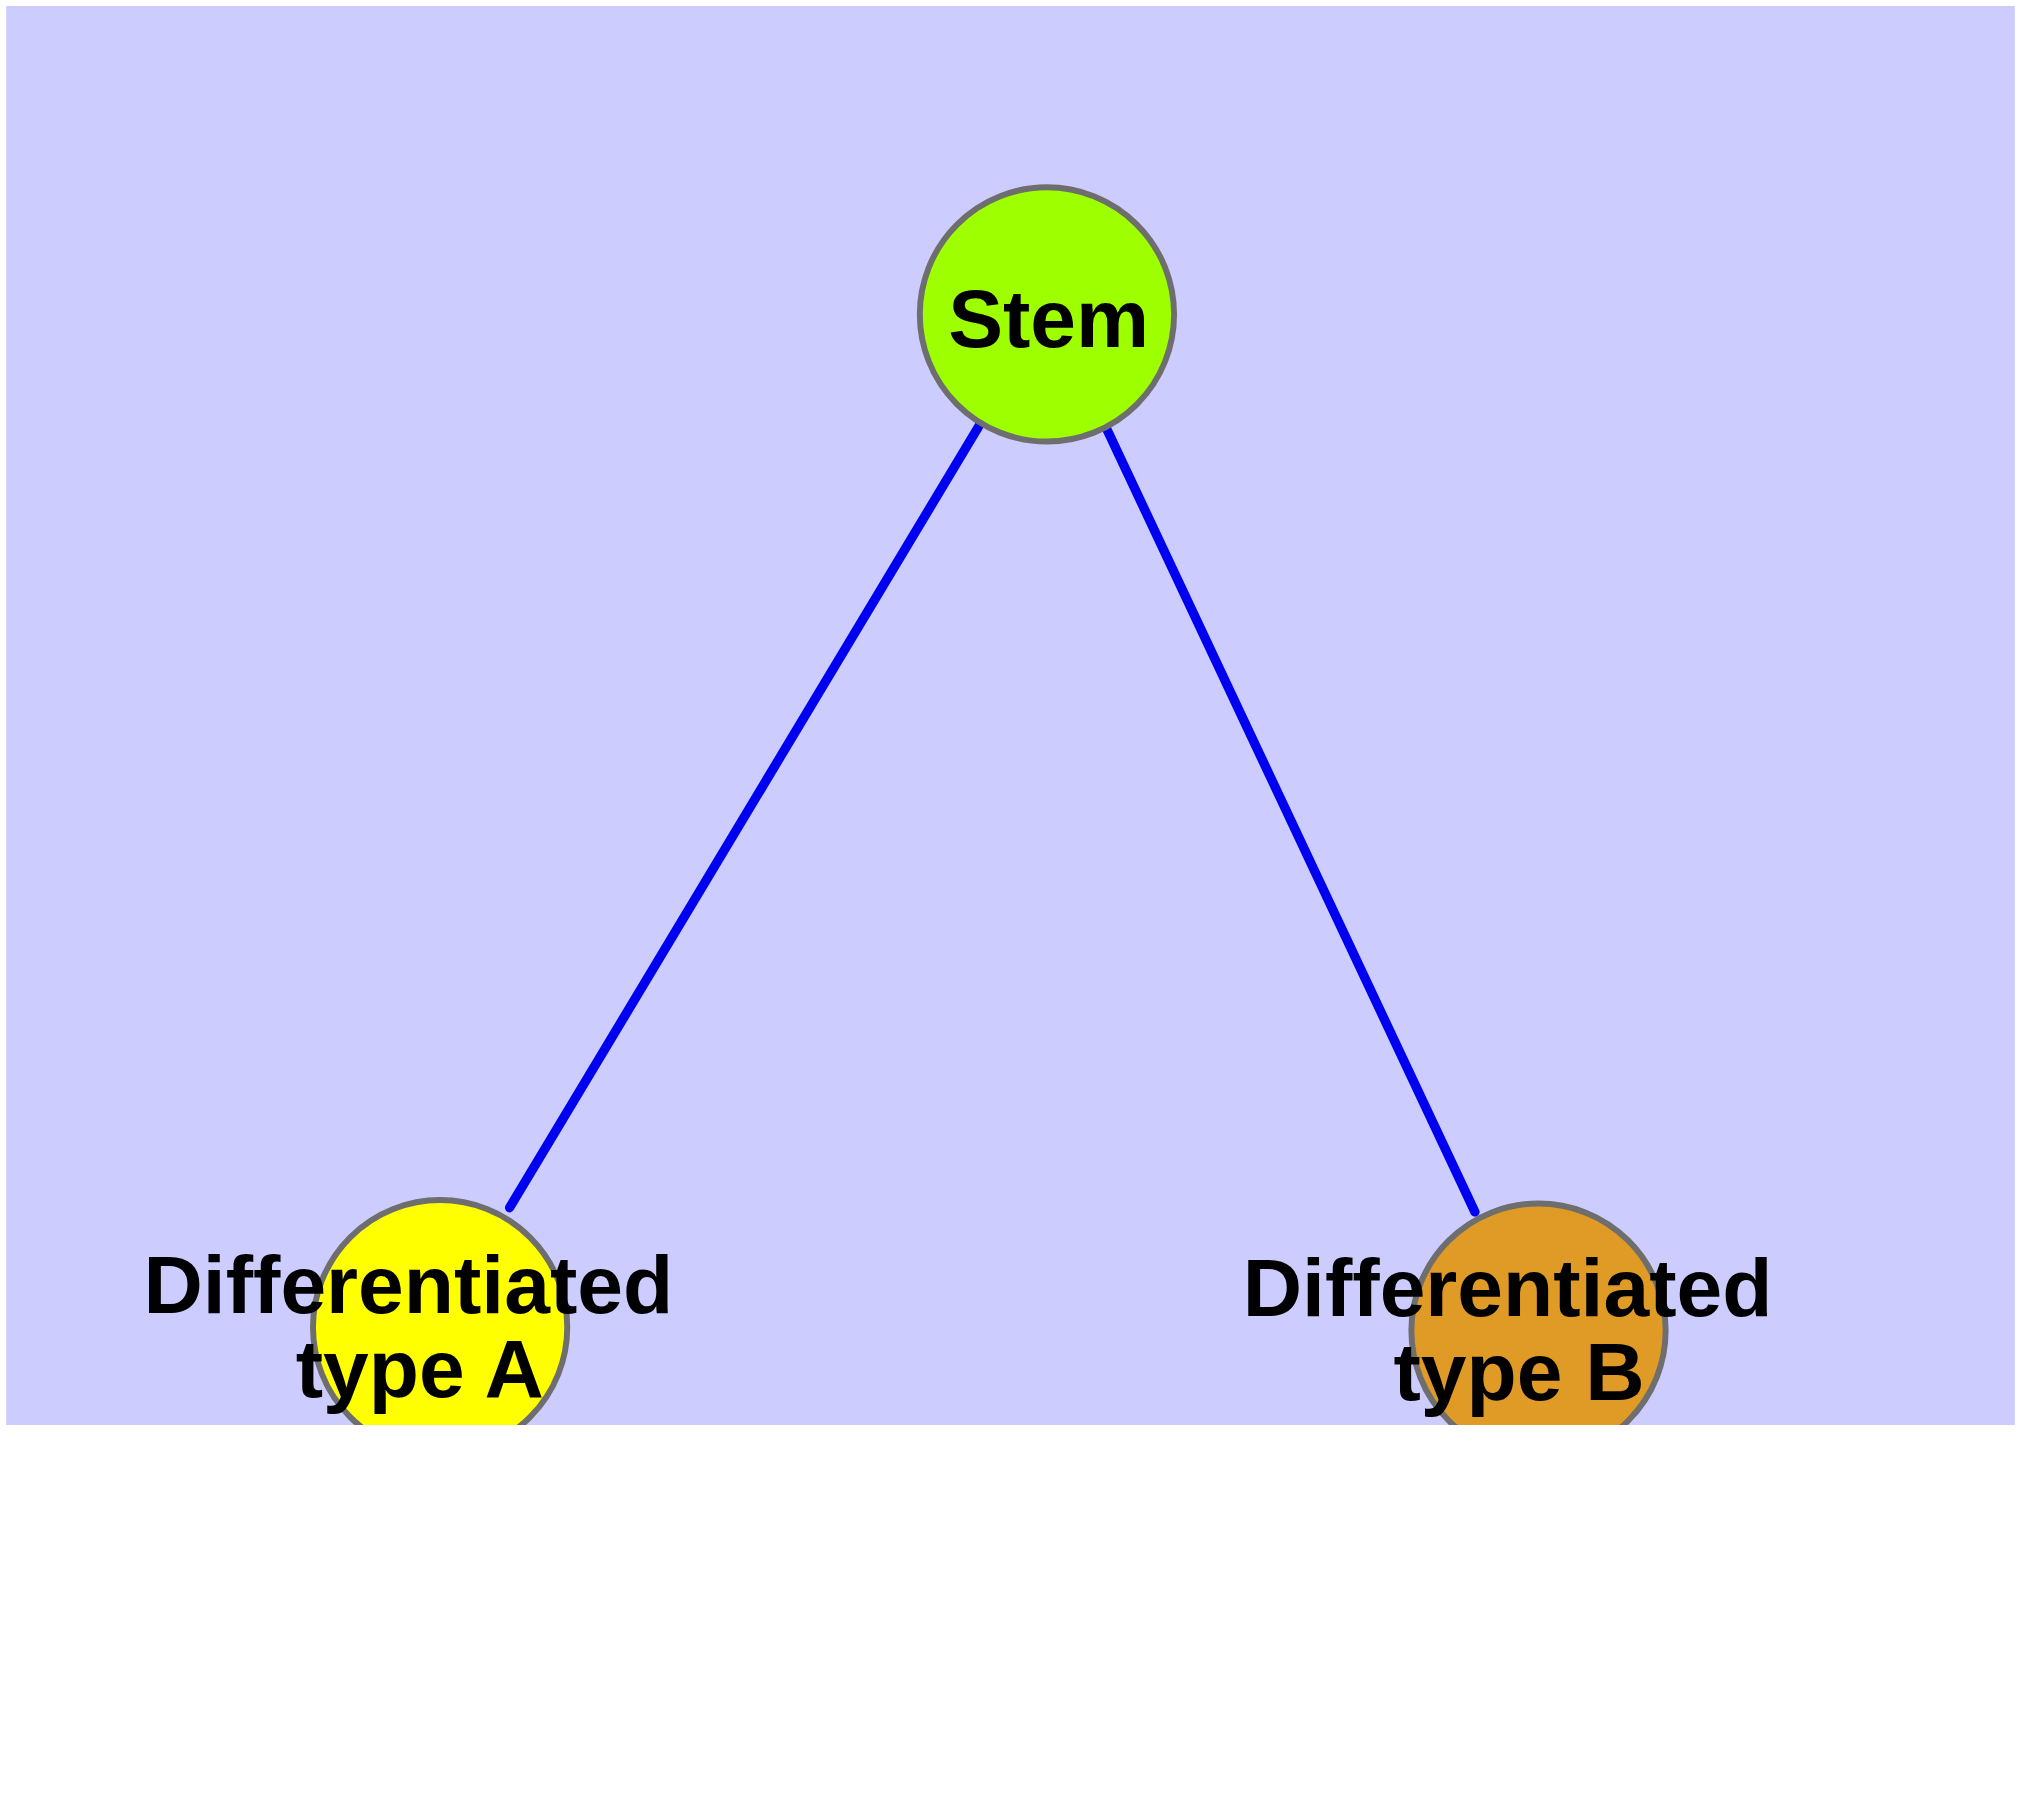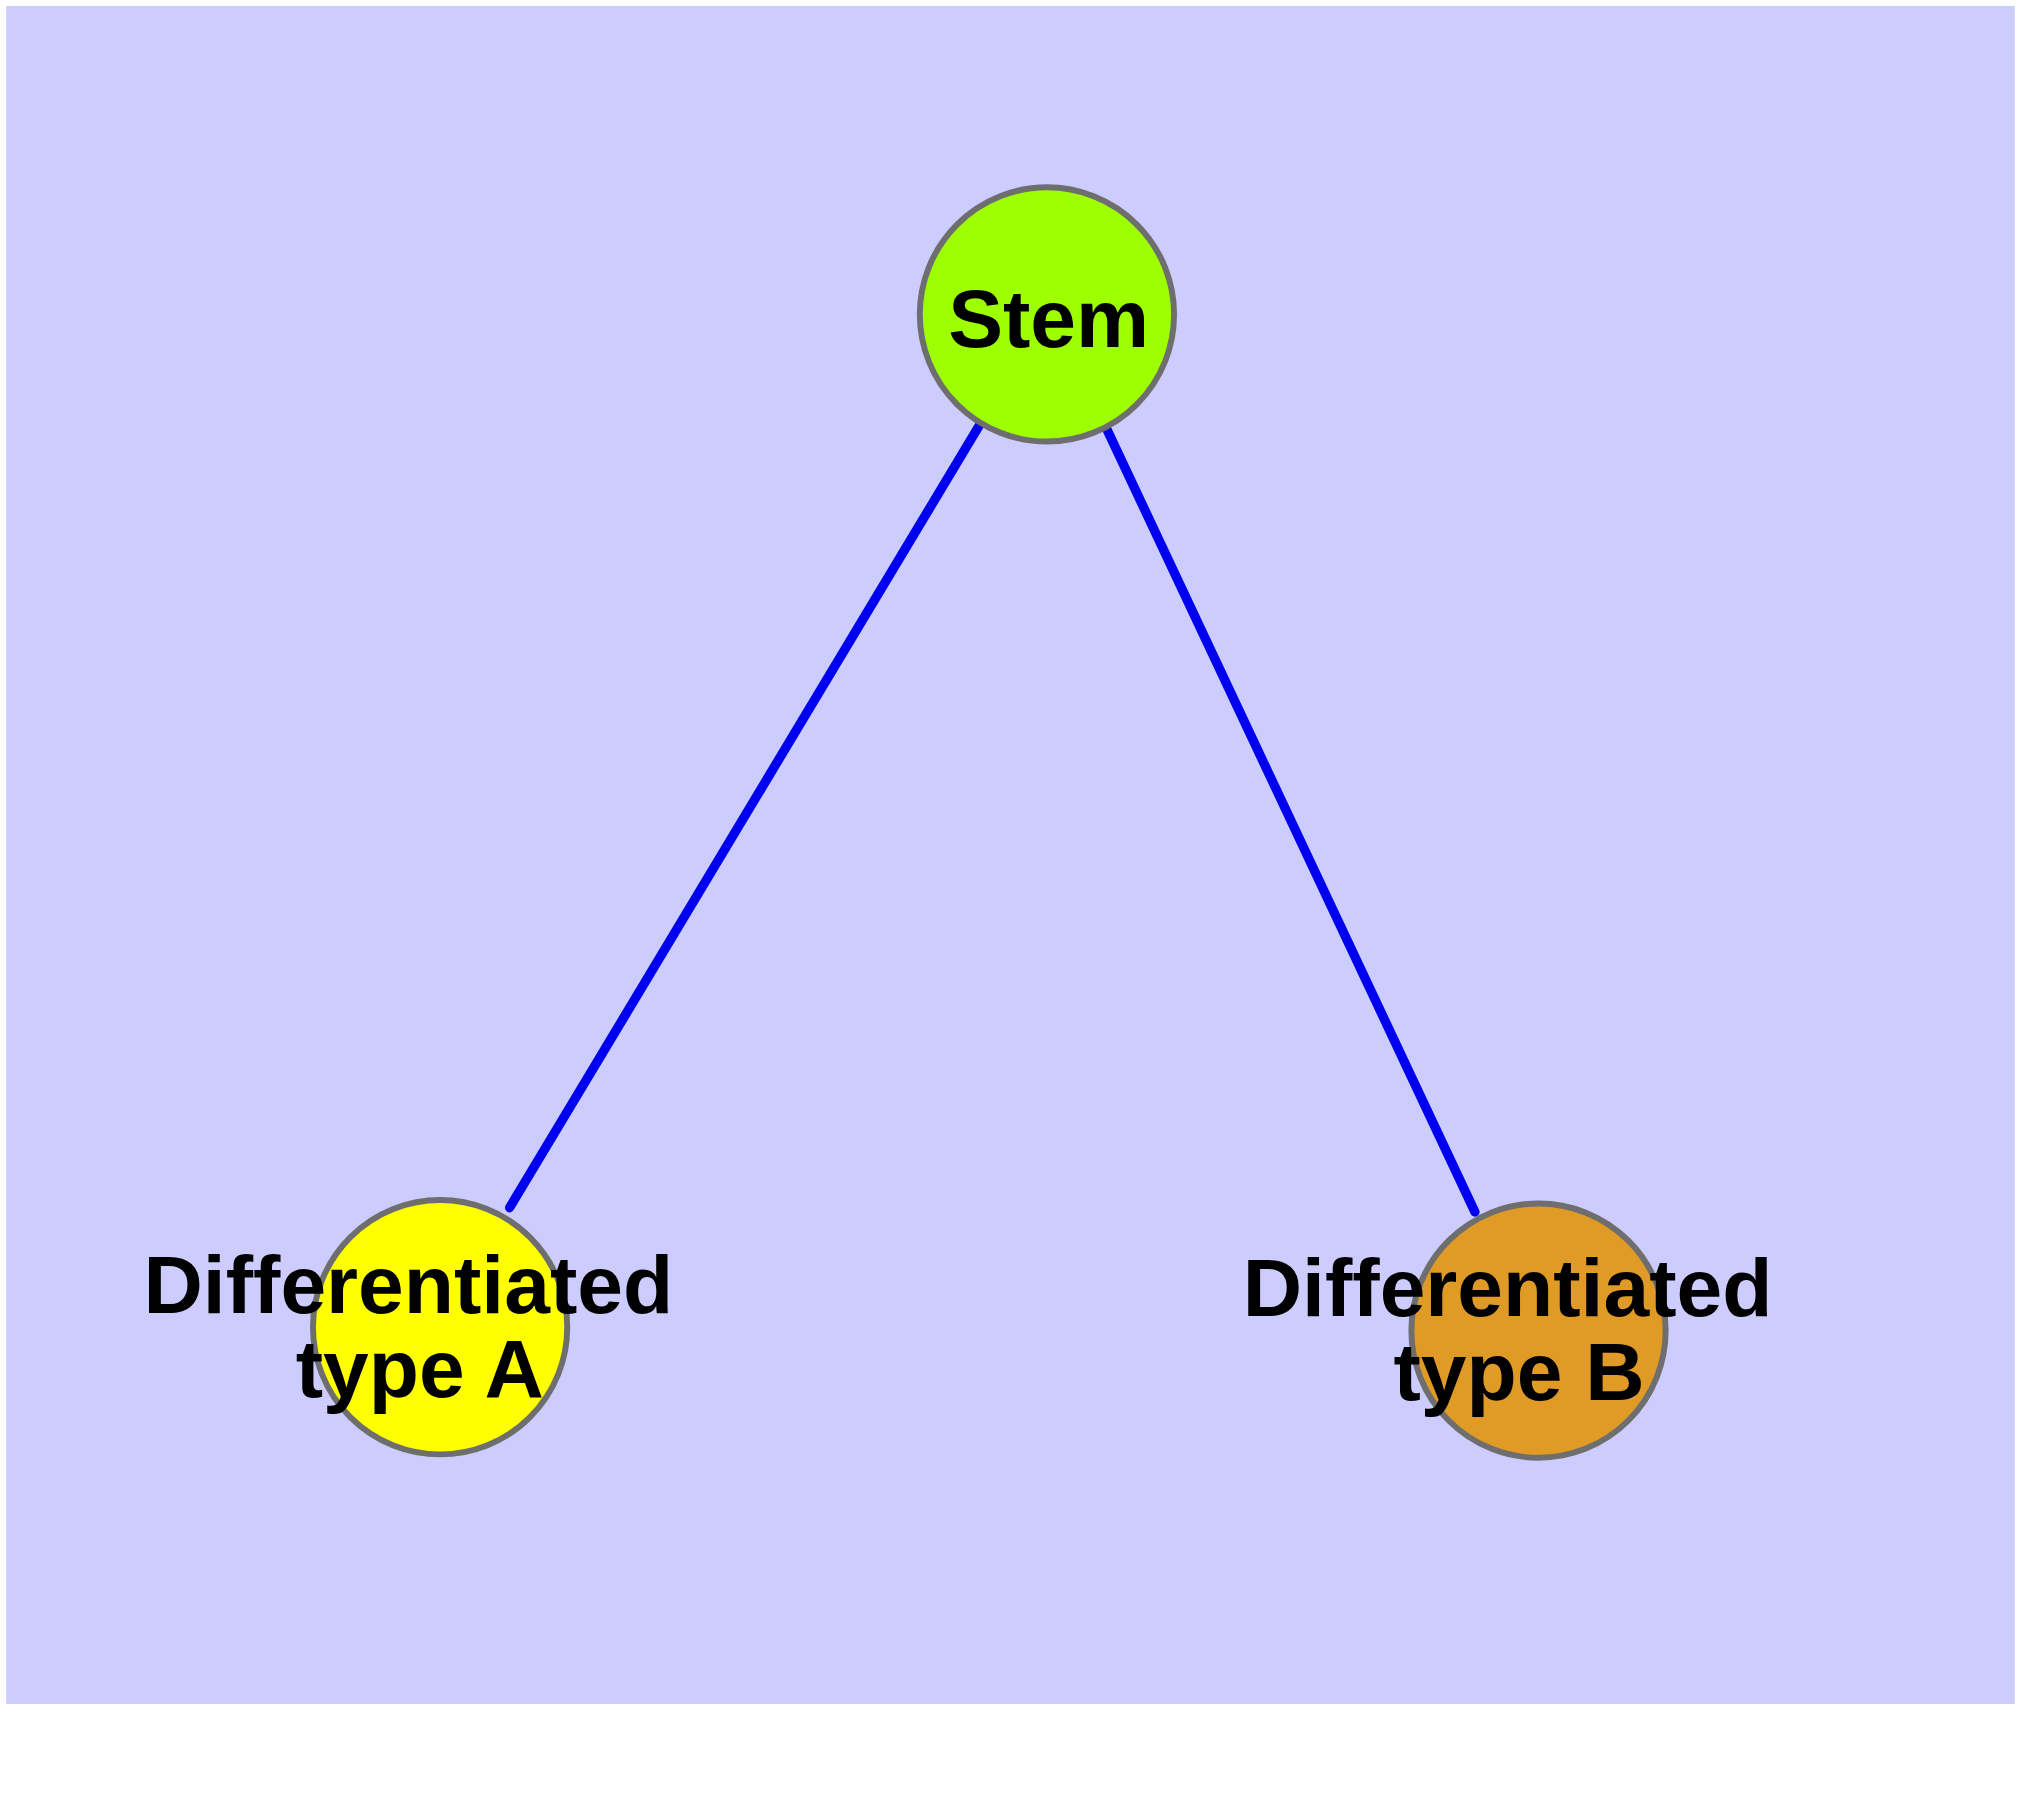--- a/index.html
+++ b/index.html
@@ -24,21 +24,21 @@
     font-weight: bold;
     font-size: 97px;
     fill: #000000;
     text-anchor: middle;
     dominant-baseline: alphabetic;
   }
 </style>
 </head>
 <body>
 
-<div id="canvas-wrap" style="width: 2021px; height: 1704px;">
+<div id="canvas-wrap" style="width: 2021px; height: 1425px;">
   <svg id="graph-svg" viewBox="0 0 2384 2138">
 
     <rect x="7" y="7" width="2370" height="2124" fill="#ccccff"></rect>
 
     <g>
       <line class="edge" stroke-linecap="round" x1="1157" y1="499" x2="601" y2="1425" stroke="#0000f0" stroke-width="11"></line>
       <line class="edge" stroke-linecap="round" x1="1305" y1="505" x2="1740" y2="1430" stroke="#0000f0" stroke-width="11"></line>
     </g>
 
     <g>

